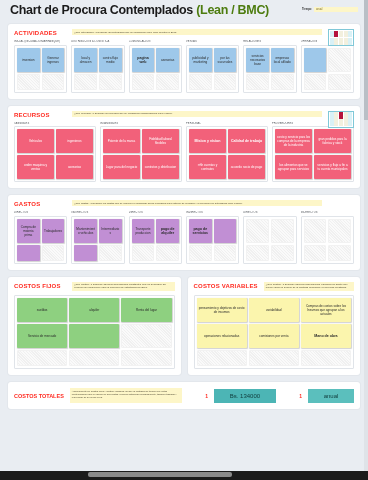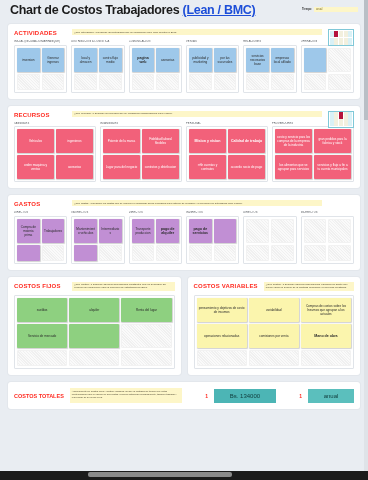--- a/index.html
+++ b/index.html
@@ -14,21 +14,21 @@
   
   .topbar {
     height: 24px; padding: 3px 10px 0 10px;
     display: flex; align-items: flex-start; justify-content: space-between;
     background: #e9edf2;
   }
   .title {
     font-size: 12.5px; font-weight: bold; color: #1b1b1b;
     letter-spacing: -0.3px; white-space: nowrap; line-height: 14px;
   }
-  .title .accent { color: #1d4ed8; text-decoration: underline; }
+  .title .accent { color: #4d7c0f; }
   .header-note { display: flex; align-items: center; gap: 2px; margin-top: 4px; }
   .header-note-label { font-size: 2.6px; font-weight: bold; color: #333; }
   .header-note-value {
     font-size: 2.6px; color: #7a6a20; background: #fdf6c8;
     padding: 1px 2px; width: 44px; height: 5px; display:block;
     overflow: hidden; white-space: nowrap;
   }
 
   
   .panel {
@@ -123,21 +123,21 @@
     position: absolute; right: 0; top: 0; width: 4px; height: 471px; background: #dfe3e8;
   }
   .vscroll .thumb { position: absolute; top: 0; width: 4px; height: 120px; background: #b9bfc6; }
 </style>
 </head>
 <body>
 
 <div class="page">
 
   <div class="topbar">
-    <div class="title"><span>Chart de Costos Trabajadores </span><span class="accent">(Lean / BMC)</span></div>
+    <div class="title"><span>Chart de Procura Contemplados </span><span class="accent">(Lean / BMC)</span></div>
     <div class="header-note">
       <span class="header-note-label">Tiempo:</span>
       <span class="header-note-value">anual</span>
     </div>
   </div>
 
   <div class="panel">
     <div class="panel-head">
       <div class="panel-title">ACTIVIDADES</div>
       <div class="panel-desc">¿Qué actividades...? Describe las actividades que se consideran clave para ejecutar el BMC.</div>

